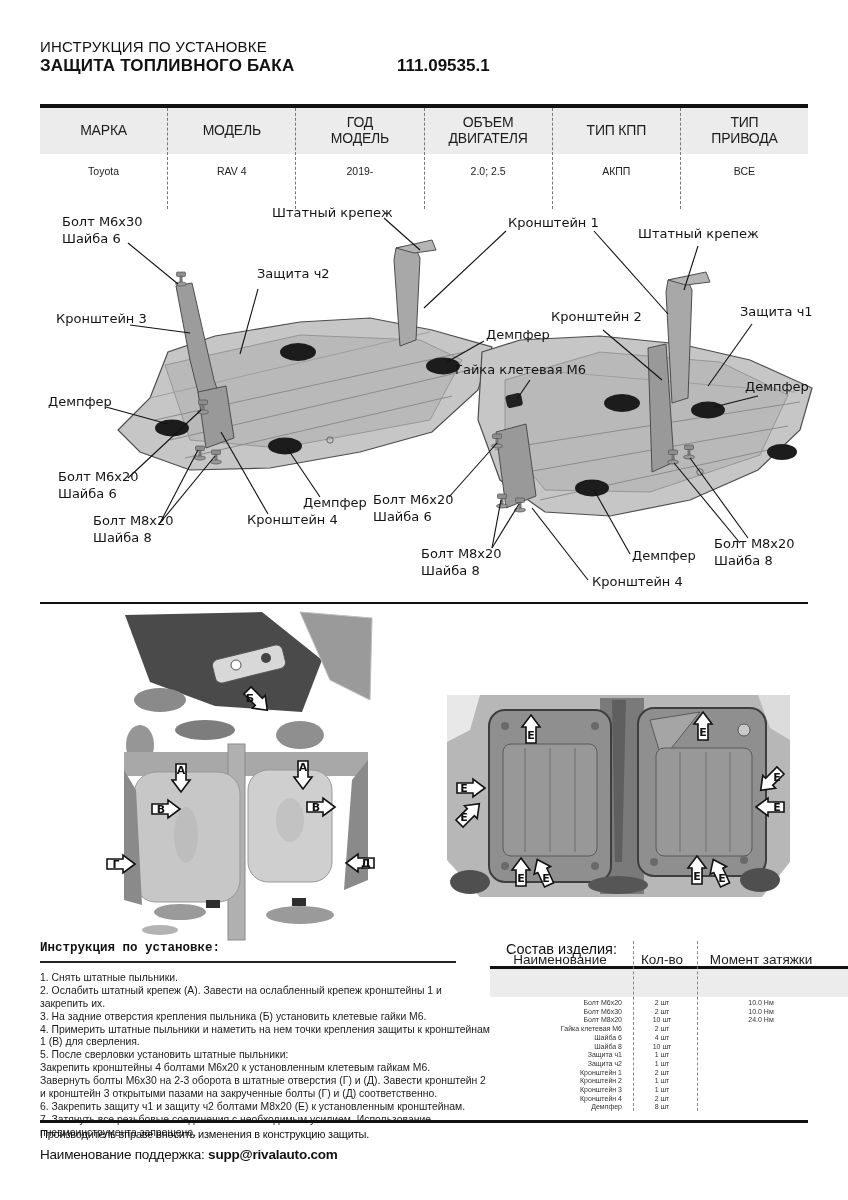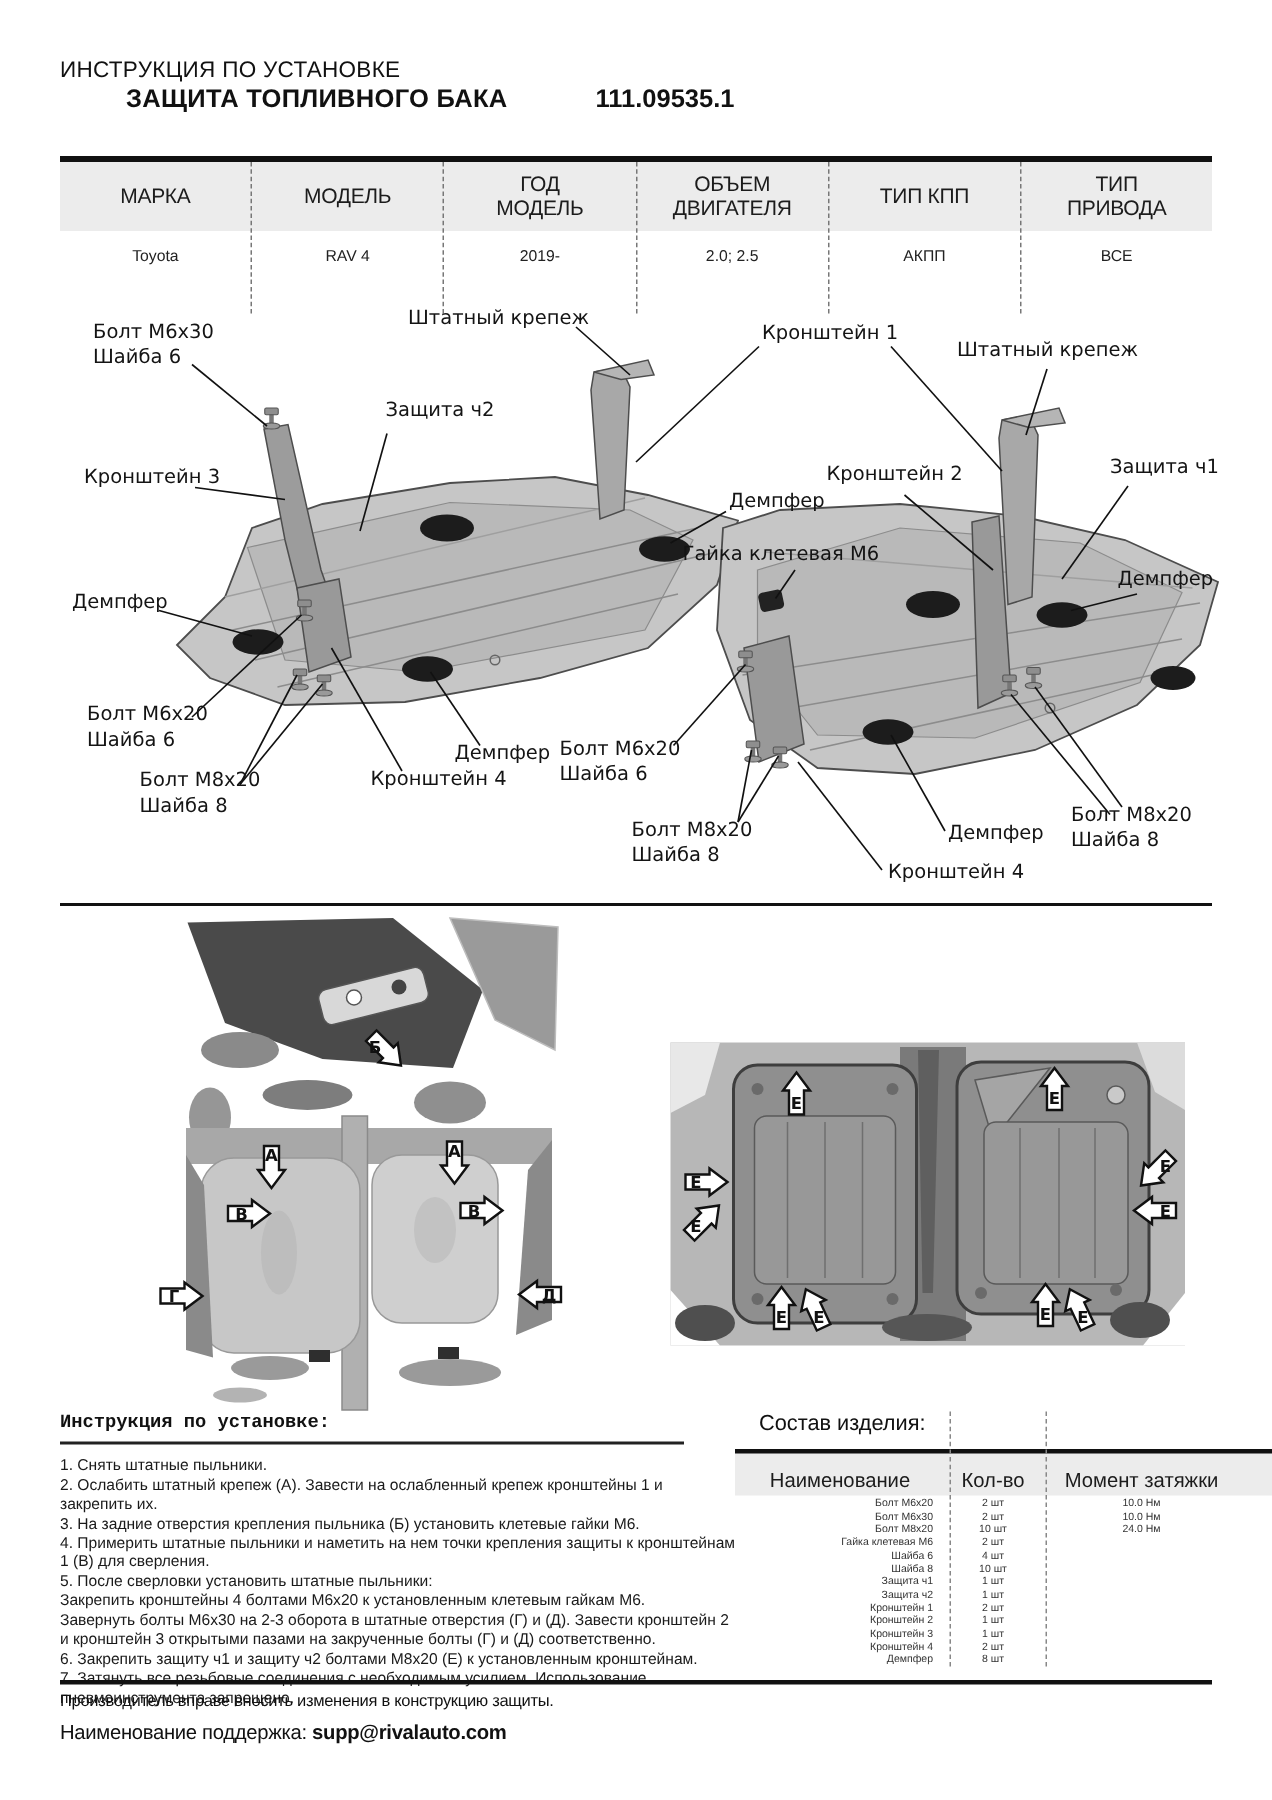--- a/index.html
+++ b/index.html
@@ -1,21 +1,21 @@
 <!DOCTYPE html>
 <html><head>
 <meta charset="utf-8">
 <style>
   html,body{margin:0;padding:0;background:#fff;}
   .page{position:relative;width:848px;height:1200px;background:#fff;overflow:hidden;
         font-family:"Liberation Sans",sans-serif;color:#111;}
   .abs{position:absolute;}
   
   .hdr1{left:40px;top:38px;font-size:15px;letter-spacing:.2px;}
-  .hdr2{left:40px;top:56px;font-size:17px;font-weight:bold;letter-spacing:.2px;margin-left:44px;}
+  .hdr2{left:40px;top:56px;font-size:17px;font-weight:bold;letter-spacing:.2px;}
   .hdrp{left:397px;top:56px;font-size:17px;font-weight:bold;}
   
   .spec{left:40px;top:104px;width:768px;height:101px;border-top:4px solid #111;}
   .spec-band{position:absolute;left:0;top:0;width:768px;height:46px;background:#ececec;}
   .spec-cols{position:absolute;left:0;top:0;width:768px;height:101px;display:flex;}
   .spec-col{flex:1;position:relative;}
   .spec-col + .spec-col{border-left:1px dashed #777;}
   .spec-h{position:absolute;left:0;top:0;width:100%;height:46px;display:flex;align-items:center;justify-content:center;
           text-align:center;font-size:14px;line-height:1.12;white-space:pre-line;letter-spacing:-.2px;color:#1c1c1c;}
   .spec-v{position:absolute;left:0;top:46px;width:100%;height:34px;display:flex;align-items:center;justify-content:center;
@@ -28,21 +28,21 @@
   .rule-foot{left:40px;top:1120px;width:768px;border-top:3px solid #111;}
   
   .inst{left:40px;top:941px;width:452px;}
   .inst-title{font-size:12.5px;font-weight:bold;font-family:Liberation Mono, monospace;}
   .inst-rule{width:416px;border-top:2px solid #222;margin-top:6px;}
   .inst-steps{margin-top:9px;font-size:10.4px;line-height:1.24;color:#1a1a1a;}
   
   .parts{left:490px;top:941px;width:358px;height:172px;}
   .parts-title{position:absolute;left:16px;top:0;font-size:14.5px;font-weight:normal;}
   .parts-band{position:absolute;left:0;top:25px;width:358px;height:28px;background:#ececec;border-top:3px solid #111;}
-  .parts-head{position:absolute;left:0;top:25px;width:358px;height:28px;display:flex;align-items:flex-end;font-size:13.5px;color:#1c1c1c;}
+  .parts-head{position:absolute;left:0;top:11px;width:358px;height:28px;display:flex;align-items:flex-start;font-size:13.5px;color:#1c1c1c;}
   .ph1{width:140px;text-align:center;}
   .ph2{width:64px;text-align:center;}
   .ph3{width:134px;text-align:center;}
   .parts-rows{position:absolute;left:0;top:58px;width:358px;}
   .prow{display:flex;font-size:7px;line-height:8.7px;color:#333;}
   .pc1{width:140px;text-align:right;padding-right:8px;box-sizing:border-box;}
   .pc2{width:64px;text-align:center;}
   .pc3{width:134px;text-align:center;}
   .pdash{position:absolute;top:0;height:170px;border-left:1px dashed #888;}
   .pdash.d1{left:143px;}

